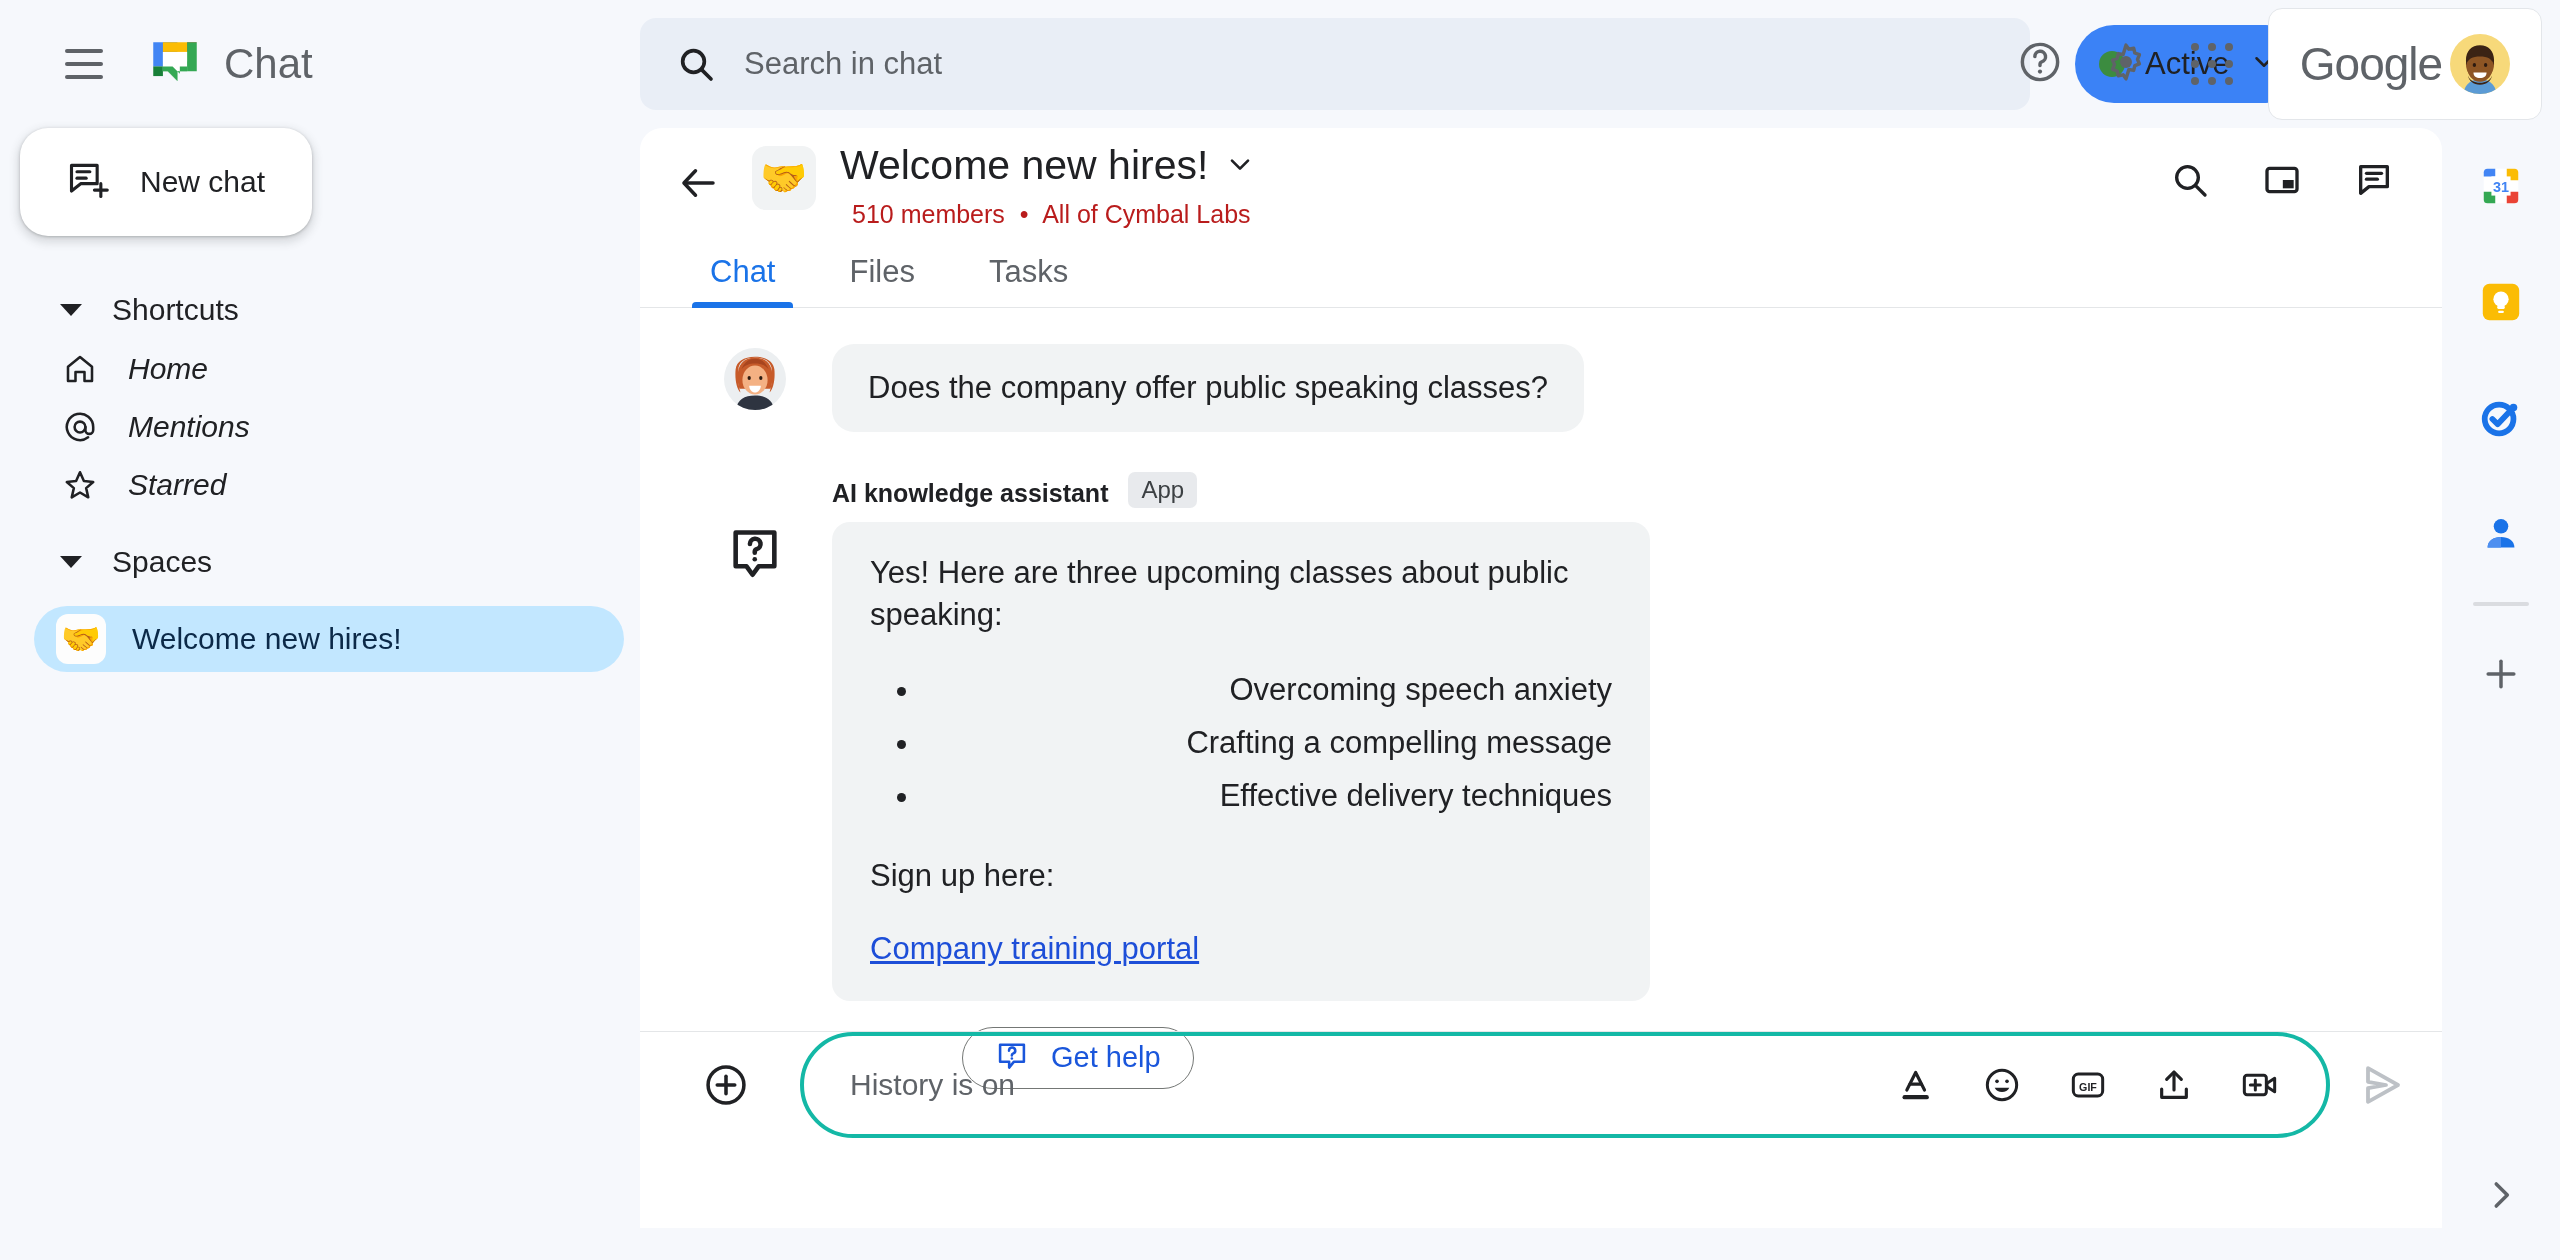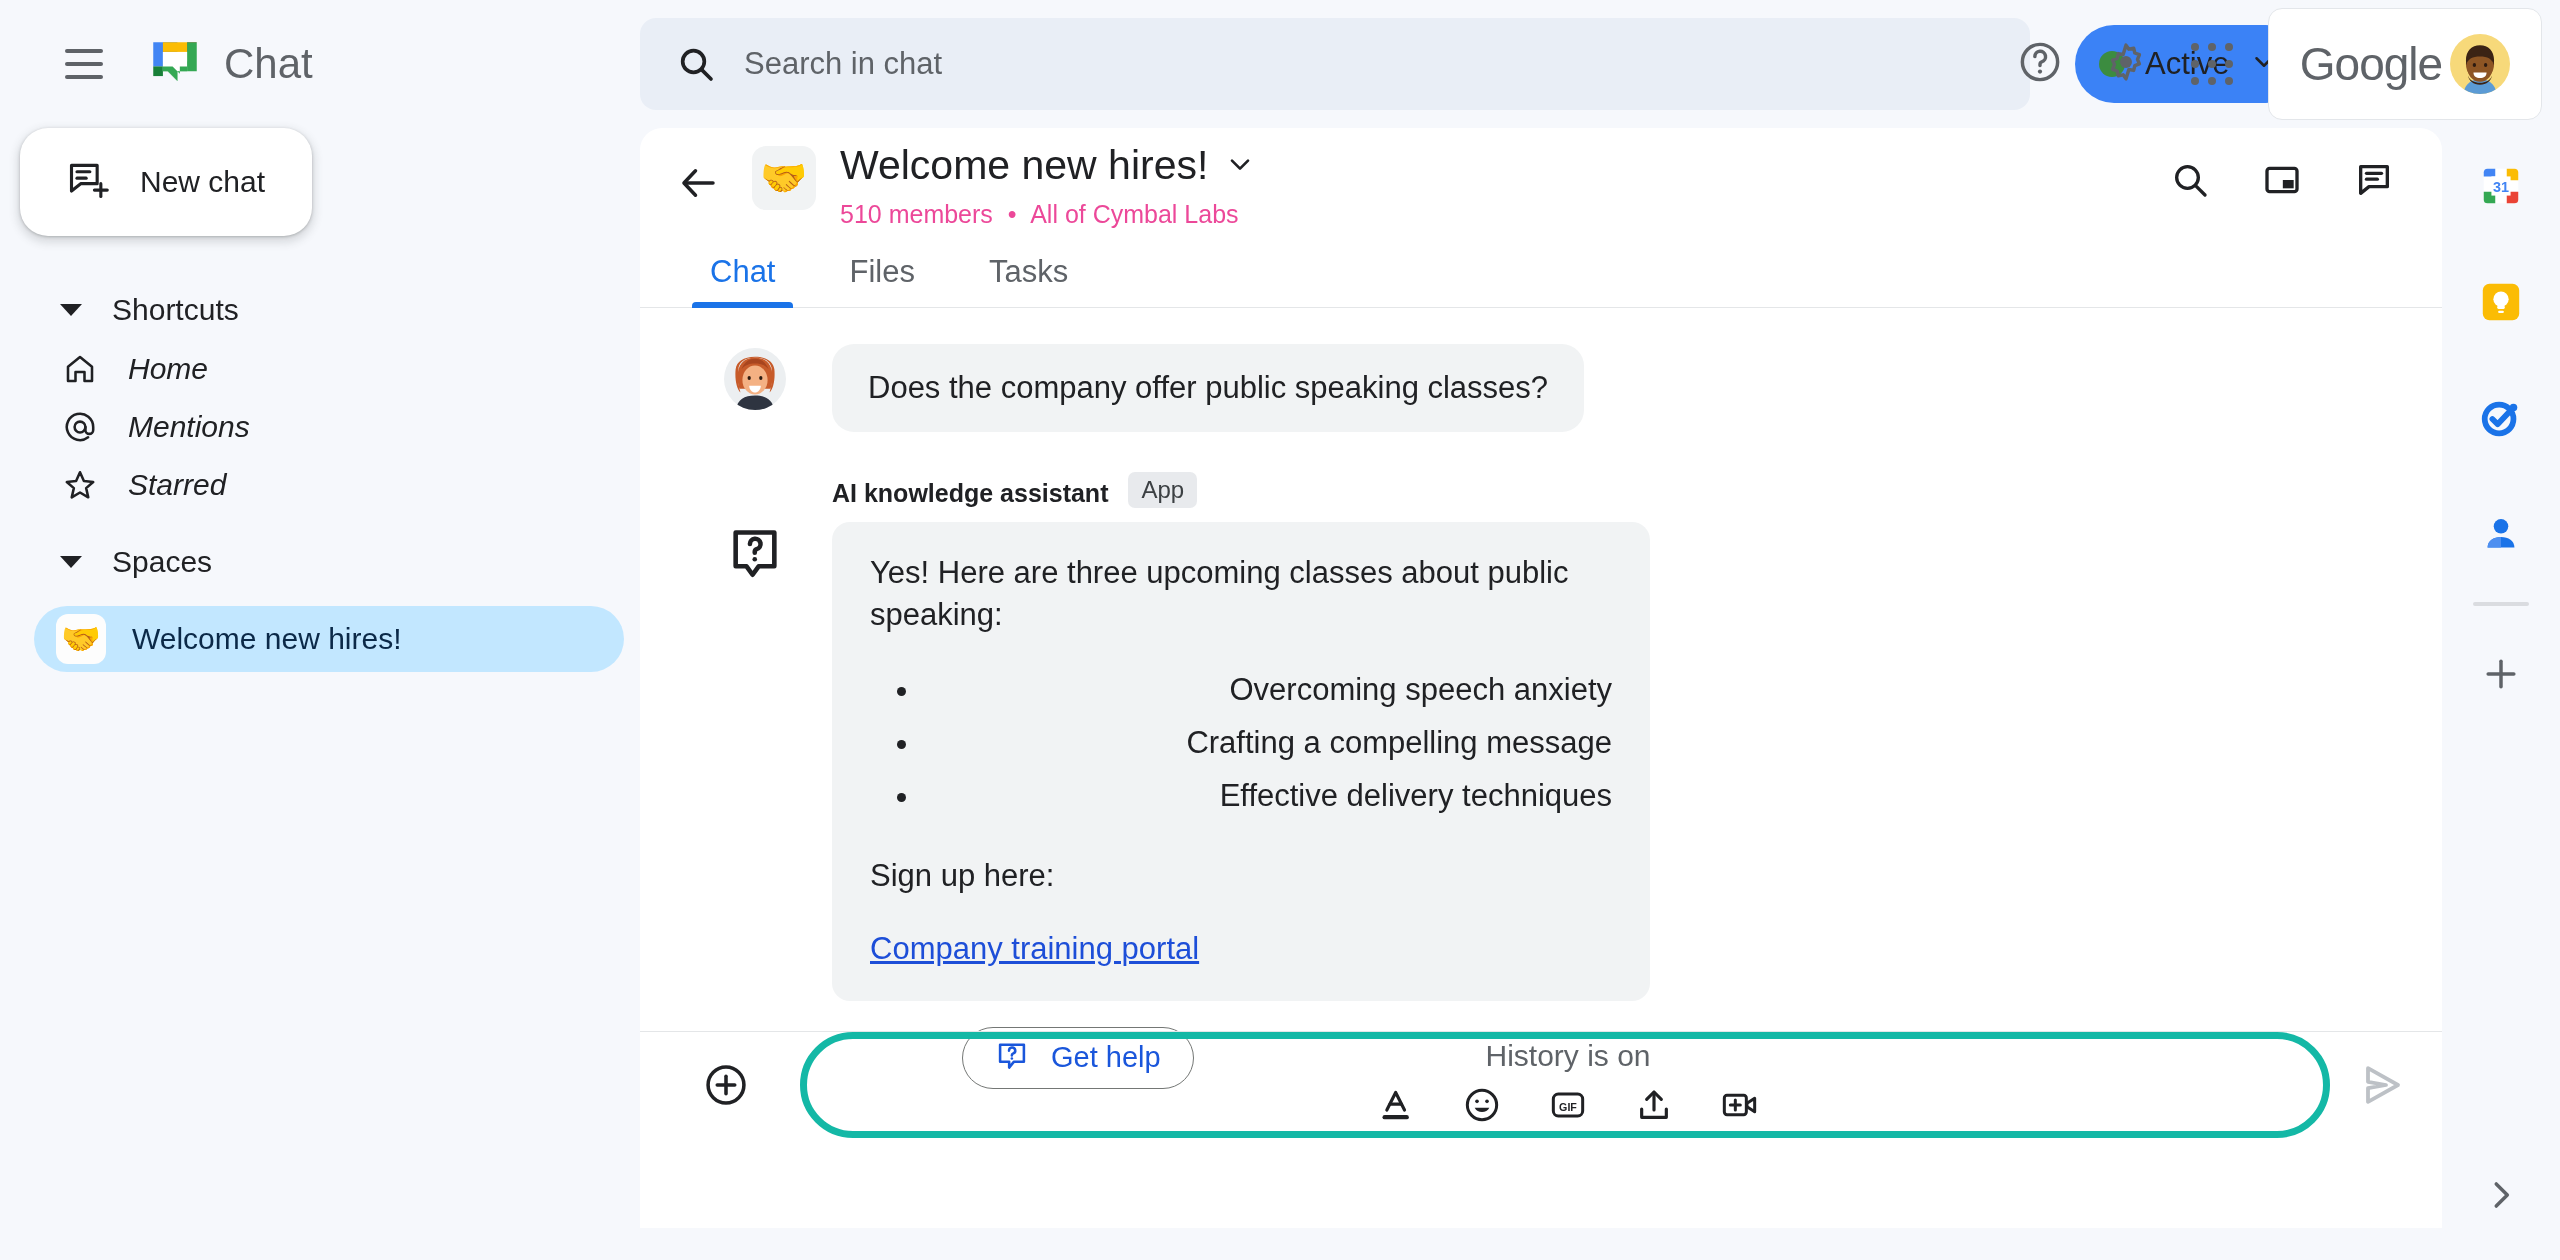--- a/index.html
+++ b/index.html
@@ -115,21 +115,21 @@
     position: absolute; left: 28px; top: 24px; width: 62px; height: 62px;
     display: flex; align-items: center; justify-content: center; border-radius: 50%; cursor: pointer;
   }
   .space-avatar {
     position: absolute; left: 112px; top: 18px; width: 64px; height: 64px;
     border-radius: 14px; background: #f1f3f4;
     display: flex; align-items: center; justify-content: center; font-size: 38px;
   }
   .title-row { position: absolute; left: 200px; top: 14px; display: flex; align-items: center; gap: 16px; cursor: pointer;}
   .space-title { font-size: 41px; color: #202124; }
-  .subtitle { position: absolute; left: 200px; top: 72px; font-size: 25px; color: #ec4899; }
+  .subtitle { position: absolute; left: 212px; top: 72px; font-size: 25px; color: #b91c1c; }
 
   .hdr-actions { position: absolute; right: 36px; top: 20px; display: flex; gap: 28px; }
   .hdr-action { width: 64px; height: 64px; display: flex; align-items: center; justify-content: center; border-radius: 50%; cursor: pointer; }
 
   .tabs { position: relative; height: 72px; border-bottom: 1px solid #e4e6e8; margin: 0 0 0 0; }
   .tabs-inner { display: flex; gap: 0; padding-left: 52px; }
   .tab {
     height: 72px; padding: 0 18px; margin-right: 38px;
     display: flex; align-items: center; justify-content: center;
     font-size: 31px; color: #5f6368; position: relative; cursor: pointer;
@@ -179,22 +179,22 @@
 
   
   .composer-sep { position: absolute; left: 0; right: 0; bottom: 196px; height: 1px; background: #e4e6e8; }
   .composer {
     position: absolute; left: 0; bottom: 90px; width: 1802px; height: 106px;
     display: flex; align-items: center; padding-left: 58px;
   }
   .plus-btn { width: 56px; height: 56px; display: flex; align-items: center; justify-content: center; cursor: pointer; flex: none;}
   .composer-box {
     margin-left: 46px; width: 1530px; height: 106px;
-    border: 7px solid #14b8a6; border-radius: 53px;
-    display: flex; align-items: center; padding: 0 40px 0 46px; flex-direction: column;
+    border: 4px solid #14b8a6; border-radius: 53px;
+    display: flex; align-items: center; padding: 0 40px 0 46px;
   }
   .composer-placeholder { font-size: 30px; color: #5f6368; flex: 1; }
   .composer-tools { display: flex; align-items: center; gap: 34px; }
   .tool-btn { width: 52px; height: 52px; display: flex; align-items: center; justify-content: center; cursor: pointer; }
   .send-btn { margin-left: 22px; width: 60px; height: 60px; display: flex; align-items: center; justify-content: center; cursor: pointer;}
 
   
   #right-rail { position: absolute; right: 0; top: 128px; width: 118px; height: 1132px; }
   .rail-btn {
     width: 56px; height: 56px; margin: 0 auto; display: flex;

